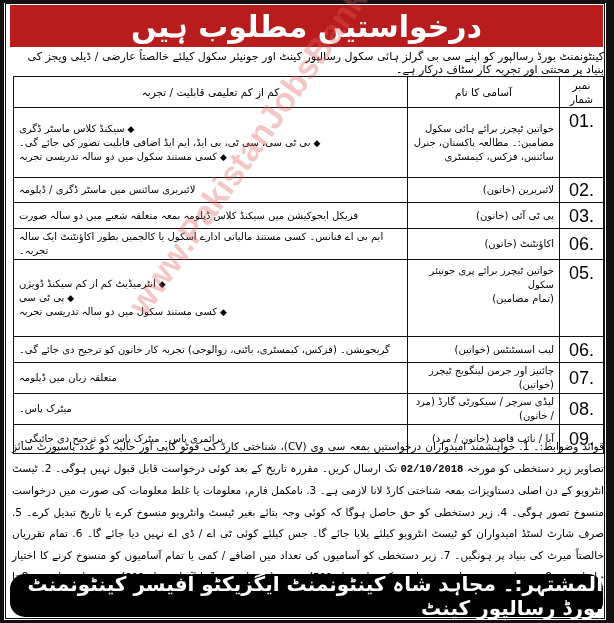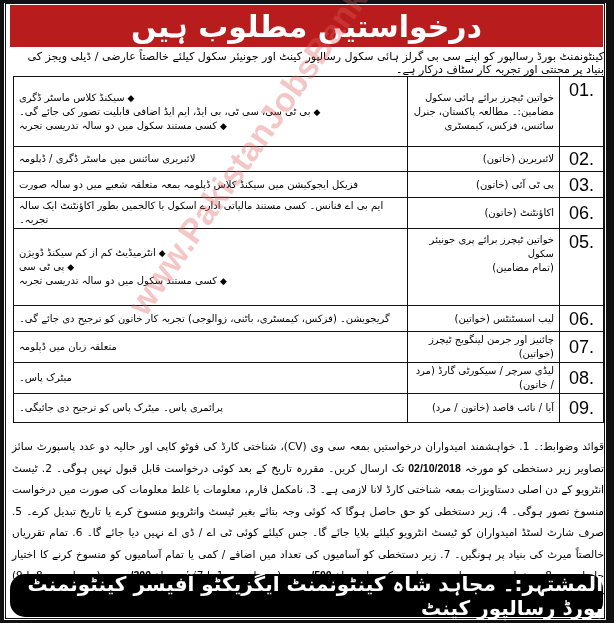--- a/index.html
+++ b/index.html
@@ -57,21 +57,21 @@
       direction: ltr; text-align: center;
     }
     .rowtop td.no { vertical-align: top; padding-top: 6px; }
     .bullet-line { display: block; }
     .bullet { display: inline-block; width: 10px; font-size: 9px; margin-left: 3px; }
     .rules {
       position: absolute; left: 12px; top: 436px; width: 592px;
       direction: rtl; text-align: justify;
       font-size: 10.5px; line-height: 21.5px;
     }
-    .rules b { font-family: Liberation Sans, sans-serif; font-weight: bold; margin-top: 48px; }
+    .rules b { font-family: Liberation Mono, monospace; font-weight: bold; margin-top: 48px; }
     .footer-box {
       position: absolute; left: 10px; top: 574px; width: 593px; height: 43px;
       background: #000; color: #fff;
       display: flex; align-items: center; justify-content: center;
       direction: rtl; font-size: 20px; font-weight: bold; border-radius: 15px;
     }
     .watermark {
       position: absolute; left: 120px; top: 300px;
       transform: rotate(-55deg); transform-origin: left top;
       color: #e06060; opacity: 0.35;
@@ -91,20 +91,25 @@
 
 <div class="intro">کینٹونمنٹ بورڈ رسالپور کو اپنے سی بی گرلز ہائی سکول رسالپور کینٹ اور جونیئر سکول کیلئے خالصتاً عارضی / ڈیلی ویجز کی بنیاد پر محنتی اور تجربہ کار سٹاف درکار ہے۔</div>
 
 <table class="jobs">
   <colgroup>
     <col style="width:44px">
     <col style="width:152px">
     <col>
   </colgroup>
   <tbody>
+      <tr>
+    <th class="col-no">نمبر شمار</th>
+    <th class="col-post">آسامی کا نام</th>
+    <th class="col-qual" style="text-align:center">کم از کم تعلیمی قابلیت / تجربہ</th>
+  </tr>
 
   <tr class="rowtop" style="height:70px">
     <td class="no">01.</td>
     <td class="col-post">
       <span class="bullet-line">خواتین ٹیچرز برائے ہائی سکول</span>
       <span class="bullet-line">مضامین:۔ مطالعہ پاکستان، جنرل سائنس، فزکس، کیمسٹری</span>
     </td>
     <td class="col-qual">
       <span class="bullet-line"><span class="bullet">◆</span><span>سیکنڈ کلاس ماسٹر ڈگری</span></span>
       <span class="bullet-line"><span class="bullet">◆</span><span>بی ٹی سی، سی ٹی، بی ایڈ، ایم ایڈ اضافی قابلیت تصور کی جائے گی۔</span></span>

